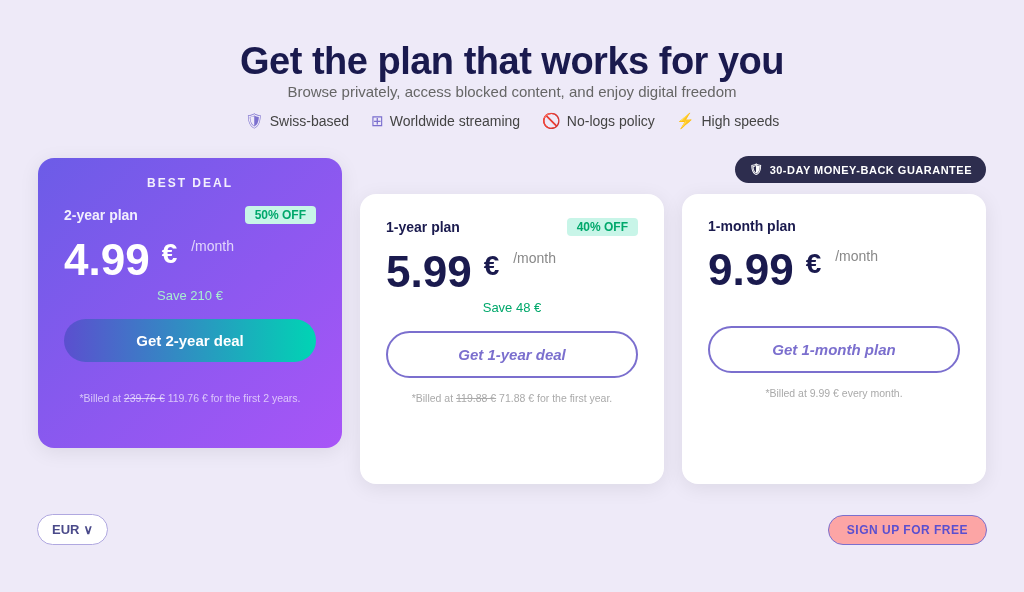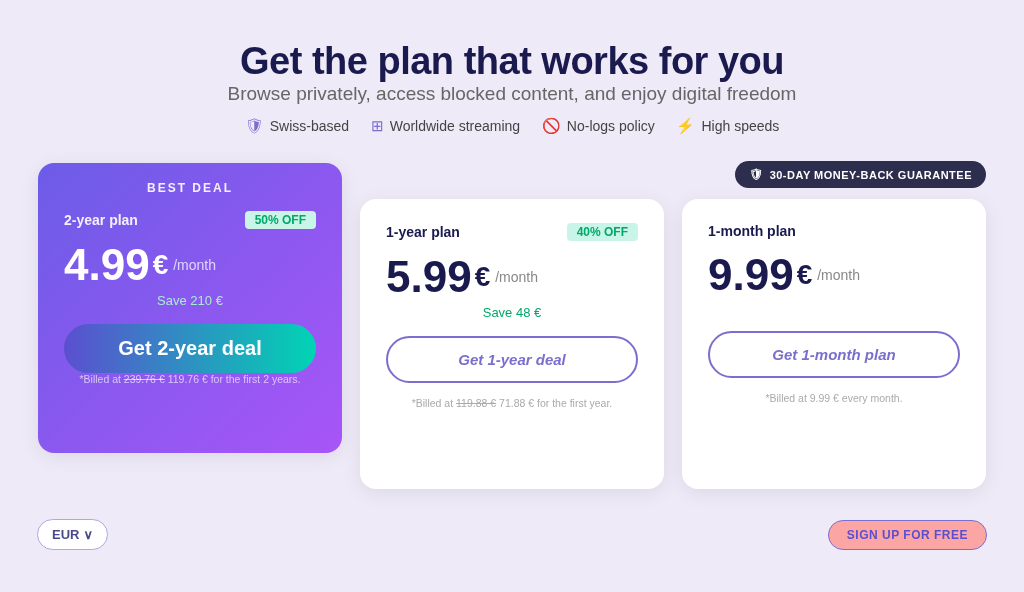--- a/index.html
+++ b/index.html
@@ -16,21 +16,21 @@
       text-align: center;
       margin-bottom: 28px;
     }
     .main-title {
       font-size: 38px;
       font-weight: 700;
       color: #1a1a4e;
       letter-spacing: -0.5px;
     }
     .subtitle {
-      font-size: 19px;
+      font-size: 15px;
       color: #666;
       margin-bottom: 12px;
     }
     .features {
       display: flex;
       gap: 22px;
       justify-content: center;
       align-items: center;
       flex-wrap: wrap;
       font-size: 14px;
@@ -120,22 +120,22 @@
       font-size: 12px;
       font-weight: 700;
       padding: 2px 10px;
       border-radius: 4px;
     }
     .price-section {
       margin-bottom: 6px;
     }
     .price-row {
       display: flex;
-      align-items: center;
-      gap: 3px;
+      align-items: flex-start;
+      gap: 12px;
       margin-bottom: 2px;
     }
     .price-amount {
       font-size: 44px;
       font-weight: 800;
       color: #1a1a4e;
       line-height: 1;
     }
     .price-amount-white {
       color: white;
@@ -165,24 +165,24 @@
     .save-text-white {
       color: #a8edcf;
     }
     .cta-button-filled {
       width: 100%;
       padding: 13px;
       border-radius: 30px;
       border: none;
       background: linear-gradient(90deg, #5b4fcf, #00d4b4);
       color: white;
-      font-size: 20px;
+      font-size: 15px;
       font-weight: 700;
       cursor: pointer;
-      margin-bottom: 0;
+      margin-bottom: 30px;
     }
     .cta-button-outline {
       width: 100%;
       padding: 13px;
       border-radius: 30px;
       border: 2px solid #7b6fce;
       background: white;
       color: #7b6fce;
       font-size: 15px;
       font-weight: 700;

